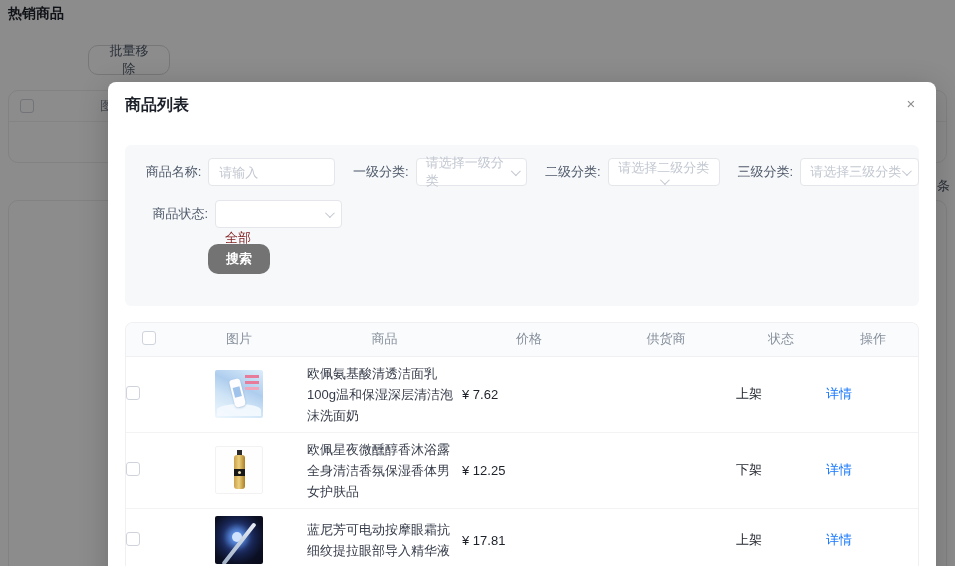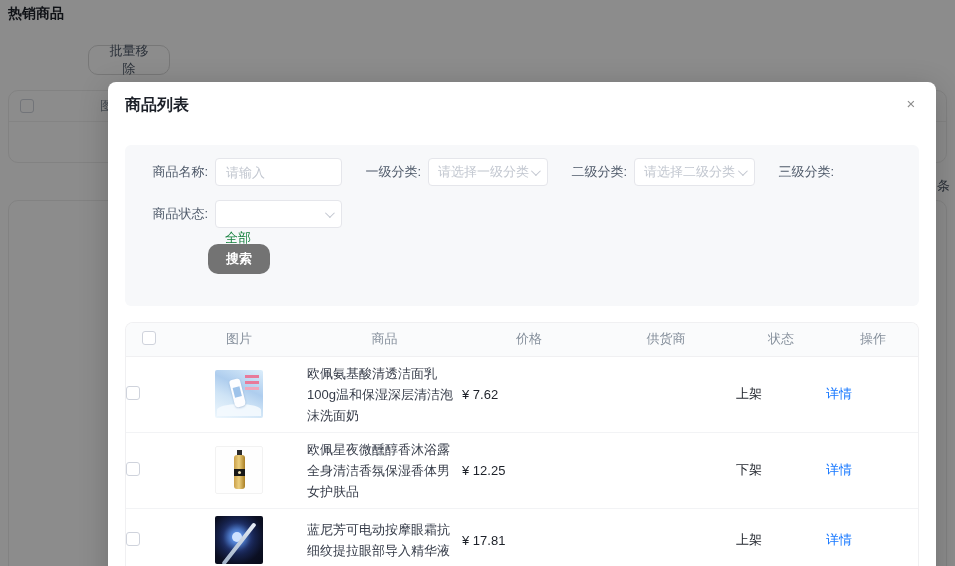--- a/index.html
+++ b/index.html
@@ -39,27 +39,27 @@
   .filter-panel { position:absolute; left:17px; top:63px; width:794px; height:161px;
     background:#f7f8fa; border-radius:6px; padding:13px 0 0 0; }
   .filter-row { display:flex; align-items:center; height:28px; margin-bottom:14px; }
   .f-label { font-size:13px; color:#4e5969; text-align:right; }
   .f-input { height:28px; background:#fff; border:1px solid #e5e6eb; border-radius:4px;
     font-size:13px; color:#1d2129; padding:0 10px; width:127px; }
   .f-input::placeholder { color:#c2c7d0; }
   .f-select { height:28px; background:#fff; border:1px solid #e5e6eb; border-radius:4px;
     display:flex; align-items:center; justify-content:space-between; padding:0 9px; cursor:pointer; }
   .f-select .sel-text { font-size:13px; color:#c2c7d0; }
-  .f-select .sel-text.selected { color:#15803d;margin-top:48px; }
+  .f-select .sel-text.selected { color:#7f1d1d;margin-top:48px; }
   .chev { width:7px; height:7px; border-right:1.4px solid #c2c7d0; border-bottom:1.4px solid #c2c7d0;
     transform:rotate(45deg) translateY(-2px); }
   .lbl-1 { width:78px; margin-left:5px; }
   .lbl-2 { width:66px; margin-left:13px; }
   .sel-1 { width:120px; margin-left:7px; }
-  .sel-2 { width:121px; margin-left:7px; }
+  .sel-2 { width:121px; margin-left:7px;flex-direction:column; }
   .sel-3 { width:128px; margin-left:7px; }
   .sel-status { width:127px; margin-left:7px; }
   .btn-search { position:absolute; left:83px; top:99px; width:62px; height:30px;
     background:#737373; color:#fff; font-size:13px; font-weight:600; border:none;
     border-radius:10px; cursor:pointer; }
 
   
   .m-table-wrap { position:absolute; left:17px; top:240px; width:794px;
     border:1px solid #f0f0f2; border-bottom:none; border-radius:8px 8px 0 0; overflow:hidden; }
   table { border-collapse:collapse; table-layout:fixed; width:794px; }
@@ -122,20 +122,24 @@
         <div class="f-select sel-1">
           <span class="sel-text">请选择一级分类</span>
           <span class="chev"></span>
         </div>
         <span class="f-label lbl-2">二级分类:</span>
         <div class="f-select sel-2">
           <span class="sel-text">请选择二级分类</span>
           <span class="chev"></span>
         </div>
         <span class="f-label lbl-2">三级分类:</span>
+        <div class="f-select sel-3">
+          <span class="sel-text">请选择三级分类</span>
+          <span class="chev"></span>
+        </div>
       </div>
       <div class="filter-row">
         <span class="f-label lbl-1">商品状态:</span>
         <div class="f-select sel-status">
           <span class="sel-text selected">全部</span>
           <span class="chev"></span>
         </div>
       </div>
       <button class="btn-search">搜索</button>
     </div>

